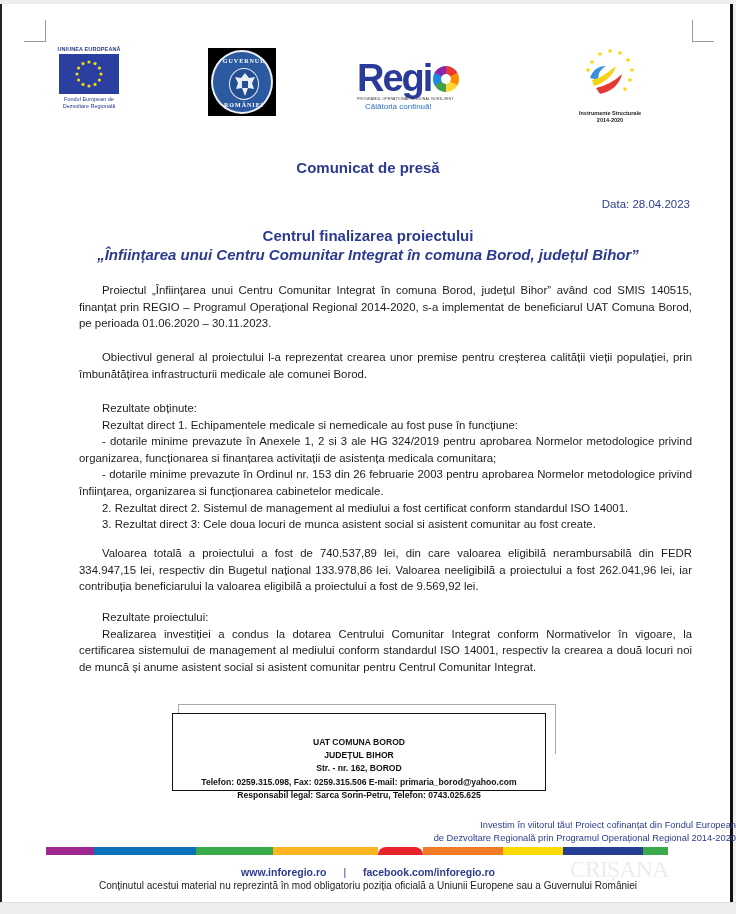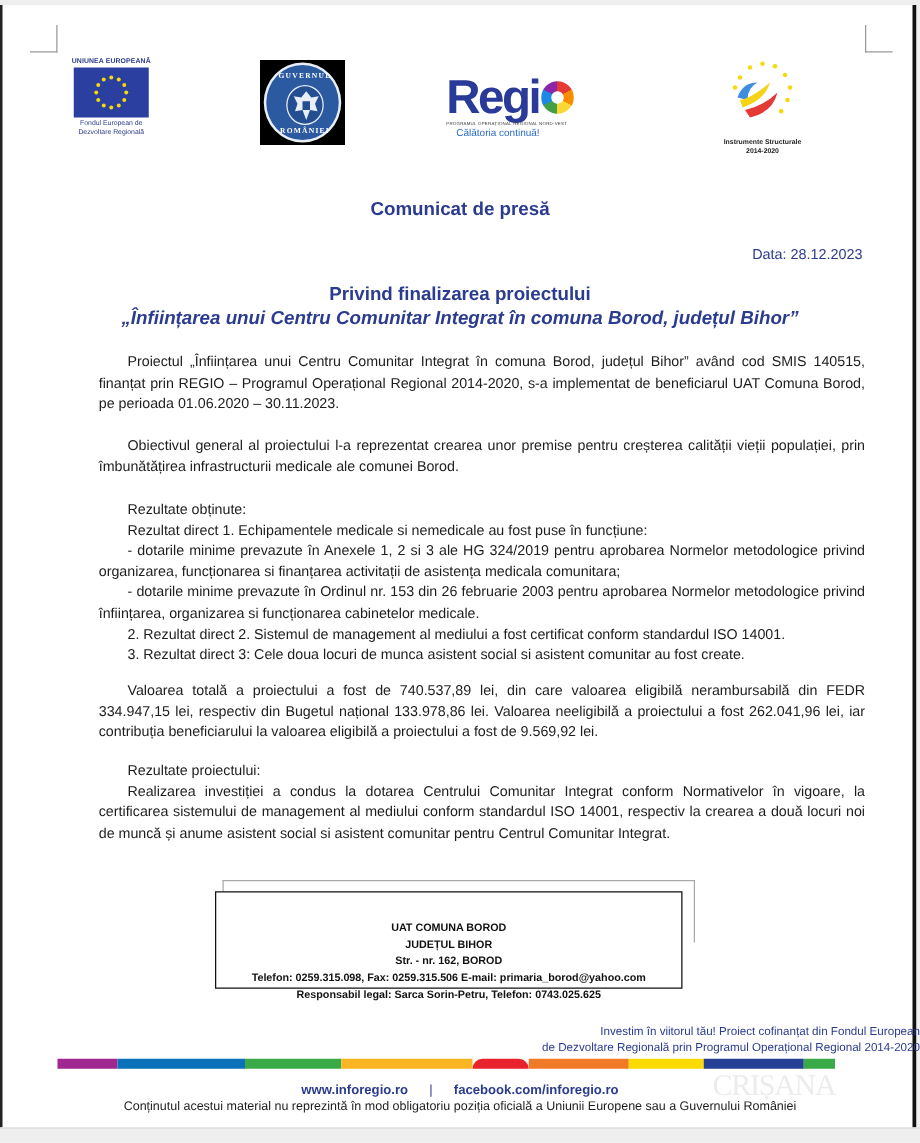--- a/index.html
+++ b/index.html
@@ -126,22 +126,22 @@
       <path d="M18 34 Q22 22 34 22 Q26 26 26 36 Z" fill="#3f8ede"></path>
       <path d="M20 36 Q30 34 44 22 Q40 36 22 42 Z" fill="#f6d316"></path>
       <path d="M24 44 Q40 40 50 30 Q46 46 28 50 Z" fill="#e53935"></path>
     </svg>
     <div class="cap">Instrumente Structurale</div>
     <div class="cap">2014-2020</div>
   </div>
 </div>
 
 <div class="title t1">Comunicat de presă</div>
-<div class="date">Data: 28.12.2023</div>
-<div class="title t2">Privind finalizarea proiectului</div>
+<div class="date">Data: 28.04.2023</div>
+<div class="title t2">Centrul finalizarea proiectului</div>
 <div class="title t3">„Înființarea unui Centru Comunitar Integrat în comuna Borod, județul Bihor”</div>
 
 <div class="body" style="top:282px;">
   <p class="ind">Proiectul „Înființarea unui Centru Comunitar Integrat în comuna Borod, județul Bihor” având cod SMIS 140515, finanțat prin REGIO – Programul Operațional Regional 2014-2020, s-a implementat de beneficiarul UAT Comuna Borod, pe perioada 01.06.2020 – 30.11.2023.</p>
 </div>
 
 <div class="body" style="top:349px;">
   <p class="ind">Obiectivul general al proiectului l-a reprezentat crearea unor premise pentru creșterea calității vieții populației, prin îmbunătățirea infrastructurii medicale ale comunei Borod.</p>
 </div>
 

